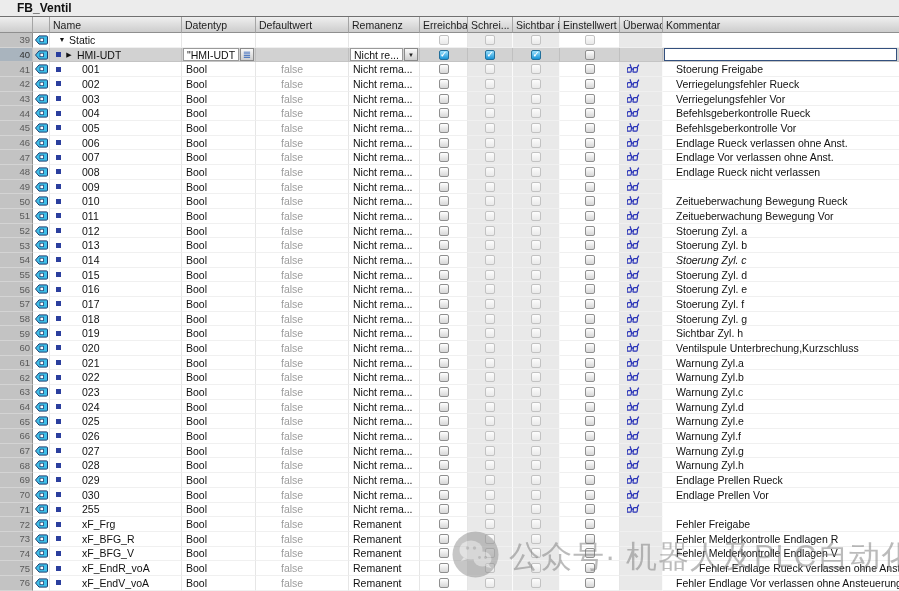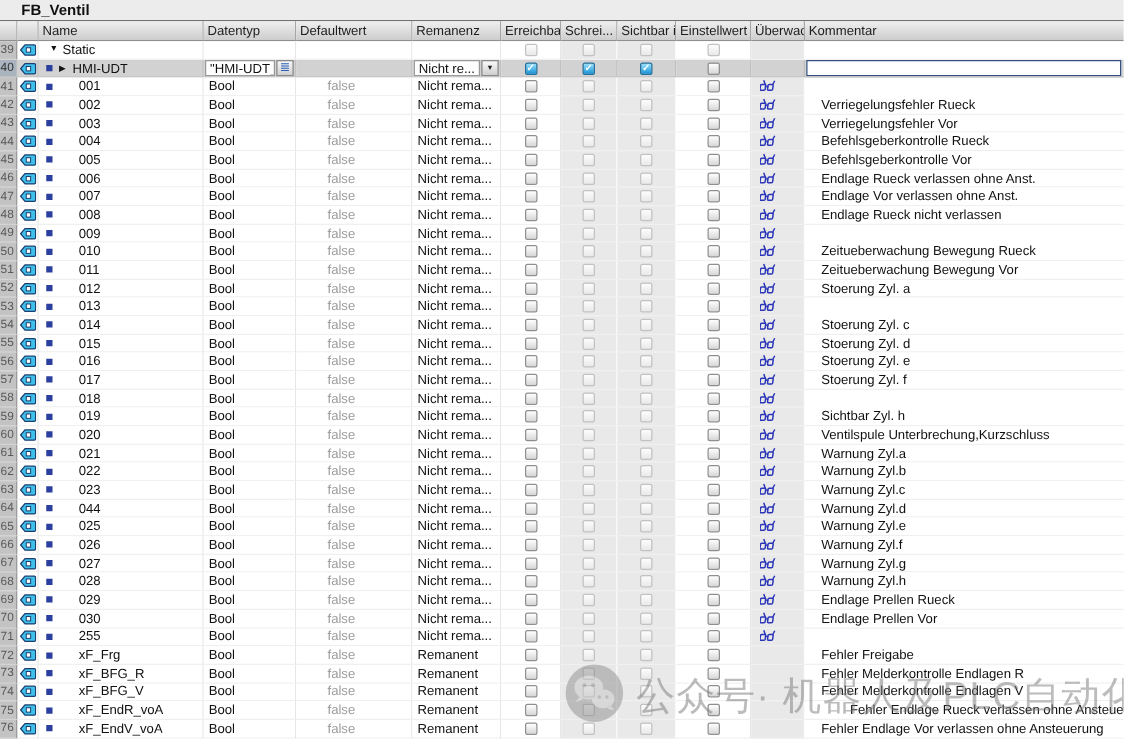--- a/index.html
+++ b/index.html
@@ -16,21 +16,21 @@
   }
   
   .hdr{display:flex;height:16px;box-sizing:border-box;}
   .hcell{
     background:linear-gradient(#efefef,#cdcdcd);
     border-right:1px solid #a5a5a5;border-bottom:1px solid #8f8f8f;
     font-size:10.5px;color:#1d1d1d;display:flex;align-items:center;
     padding:0 3px;box-sizing:border-box;white-space:nowrap;overflow:hidden;
   }
   
-  .c-num{width:14px;flex:none;}
+  .c-num{width:33px;flex:none;}
   .c-icon{width:17px;flex:none;}
   .c-name{width:132px;flex:none;}
   .c-dt{width:74px;flex:none;}
   .c-def{width:93px;flex:none;}
   .c-rem{width:71px;flex:none;}
   .c-err{width:48px;flex:none;}
   .c-sch{width:45px;flex:none;}
   .c-sic{width:47px;flex:none;}
   .c-ein{width:60px;flex:none;}
   .c-ueb{width:43px;flex:none;}
@@ -228,20 +228,21 @@
         <span class="glasses">
           <svg width="13" height="12" viewBox="0 0 13 12">
             <g fill="none" stroke="#2b35b8" stroke-width="1.2">
               <rect x="1.2" y="4.6" width="4.1" height="4.6" rx="0.8" transform="skewX(-8)"></rect>
               <rect x="7.2" y="4.6" width="4.1" height="4.6" rx="0.8" transform="skewX(-8)"></rect>
               <path d="M4.2 4.6 L3 1.2 M10.2 4.6 L11.8 1.6 M4.9 6.2 H6.6"></path>
             </g>
           </svg>
         </span>
       </div>
+      <div class="cell c-kom" style="border-right: none;">Stoerung Freigabe</div>
     </div>
     <div class="trow">
       <div class="cell c-num">42</div>
       <div class="cell c-icon">
         <span class="tagicon">
           <svg width="13" height="10" viewBox="0 0 13 10">
             <path d="M0.5 5 L4 0.9 H11.4 Q12.5 0.9 12.5 2 V8 Q12.5 9.1 11.4 9.1 H4 Z" fill="#3fc0ea" stroke="#1c3f70" stroke-width="1"></path>
             <rect x="5" y="3.2" width="3.5" height="3.5" fill="#fff" stroke="#1c3f70" stroke-width="0.8"></rect>
           </svg>
         </span>
@@ -743,20 +744,21 @@
         <span class="glasses">
           <svg width="13" height="12" viewBox="0 0 13 12">
             <g fill="none" stroke="#2b35b8" stroke-width="1.2">
               <rect x="1.2" y="4.6" width="4.1" height="4.6" rx="0.8" transform="skewX(-8)"></rect>
               <rect x="7.2" y="4.6" width="4.1" height="4.6" rx="0.8" transform="skewX(-8)"></rect>
               <path d="M4.2 4.6 L3 1.2 M10.2 4.6 L11.8 1.6 M4.9 6.2 H6.6"></path>
             </g>
           </svg>
         </span>
       </div>
+      <div class="cell c-kom" style="border-right: none;">Stoerung Zyl. b</div>
     </div>
     <div class="trow">
       <div class="cell c-num">54</div>
       <div class="cell c-icon">
         <span class="tagicon">
           <svg width="13" height="10" viewBox="0 0 13 10">
             <path d="M0.5 5 L4 0.9 H11.4 Q12.5 0.9 12.5 2 V8 Q12.5 9.1 11.4 9.1 H4 Z" fill="#3fc0ea" stroke="#1c3f70" stroke-width="1"></path>
             <rect x="5" y="3.2" width="3.5" height="3.5" fill="#fff" stroke="#1c3f70" stroke-width="0.8"></rect>
           </svg>
         </span>
@@ -785,21 +787,21 @@
         <span class="glasses">
           <svg width="13" height="12" viewBox="0 0 13 12">
             <g fill="none" stroke="#2b35b8" stroke-width="1.2">
               <rect x="1.2" y="4.6" width="4.1" height="4.6" rx="0.8" transform="skewX(-8)"></rect>
               <rect x="7.2" y="4.6" width="4.1" height="4.6" rx="0.8" transform="skewX(-8)"></rect>
               <path d="M4.2 4.6 L3 1.2 M10.2 4.6 L11.8 1.6 M4.9 6.2 H6.6"></path>
             </g>
           </svg>
         </span>
       </div>
-      <div class="cell c-kom" style="border-right: none;">Stoerung Zyl. c</div>
+      <div class="cell c-kom" style="border-right: none; font-style: italic;">Stoerung Zyl. c</div>
     </div>
     <div class="trow">
       <div class="cell c-num">55</div>
       <div class="cell c-icon">
         <span class="tagicon">
           <svg width="13" height="10" viewBox="0 0 13 10">
             <path d="M0.5 5 L4 0.9 H11.4 Q12.5 0.9 12.5 2 V8 Q12.5 9.1 11.4 9.1 H4 Z" fill="#3fc0ea" stroke="#1c3f70" stroke-width="1"></path>
             <rect x="5" y="3.2" width="3.5" height="3.5" fill="#fff" stroke="#1c3f70" stroke-width="0.8"></rect>
           </svg>
         </span>
@@ -957,20 +959,21 @@
         <span class="glasses">
           <svg width="13" height="12" viewBox="0 0 13 12">
             <g fill="none" stroke="#2b35b8" stroke-width="1.2">
               <rect x="1.2" y="4.6" width="4.1" height="4.6" rx="0.8" transform="skewX(-8)"></rect>
               <rect x="7.2" y="4.6" width="4.1" height="4.6" rx="0.8" transform="skewX(-8)"></rect>
               <path d="M4.2 4.6 L3 1.2 M10.2 4.6 L11.8 1.6 M4.9 6.2 H6.6"></path>
             </g>
           </svg>
         </span>
       </div>
+      <div class="cell c-kom" style="border-right: none;">Stoerung Zyl. g</div>
     </div>
     <div class="trow">
       <div class="cell c-num">59</div>
       <div class="cell c-icon">
         <span class="tagicon">
           <svg width="13" height="10" viewBox="0 0 13 10">
             <path d="M0.5 5 L4 0.9 H11.4 Q12.5 0.9 12.5 2 V8 Q12.5 9.1 11.4 9.1 H4 Z" fill="#3fc0ea" stroke="#1c3f70" stroke-width="1"></path>
             <rect x="5" y="3.2" width="3.5" height="3.5" fill="#fff" stroke="#1c3f70" stroke-width="0.8"></rect>
           </svg>
         </span>
@@ -1186,21 +1189,21 @@
         <span class="tagicon">
           <svg width="13" height="10" viewBox="0 0 13 10">
             <path d="M0.5 5 L4 0.9 H11.4 Q12.5 0.9 12.5 2 V8 Q12.5 9.1 11.4 9.1 H4 Z" fill="#3fc0ea" stroke="#1c3f70" stroke-width="1"></path>
             <rect x="5" y="3.2" width="3.5" height="3.5" fill="#fff" stroke="#1c3f70" stroke-width="0.8"></rect>
           </svg>
         </span>
       </div>
       <div class="cell c-name">
         <span class="sq"></span>
         <span class="spacer"></span>
-        <span class="ntext">044</span>
+        <span class="ntext">024</span>
       </div>
       <div class="cell c-dt">Bool</div>
       <div class="cell c-def">false</div>
       <div class="cell c-rem">Nicht rema...</div>
       <div class="cell c-err">
         <span class="cb"></span>
       </div>
       <div class="cell c-sch">
         <span class="cb light"></span>
       </div>

